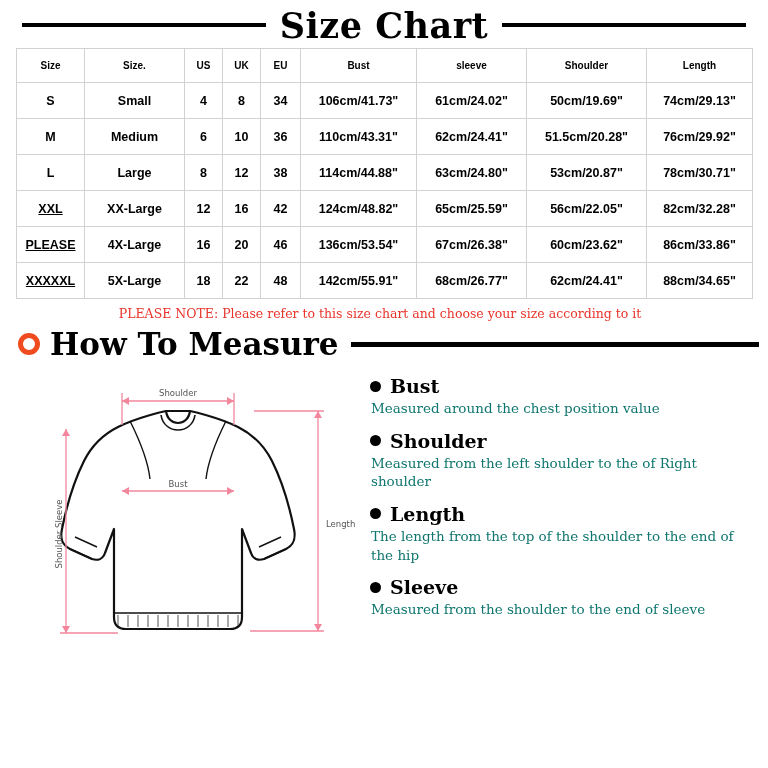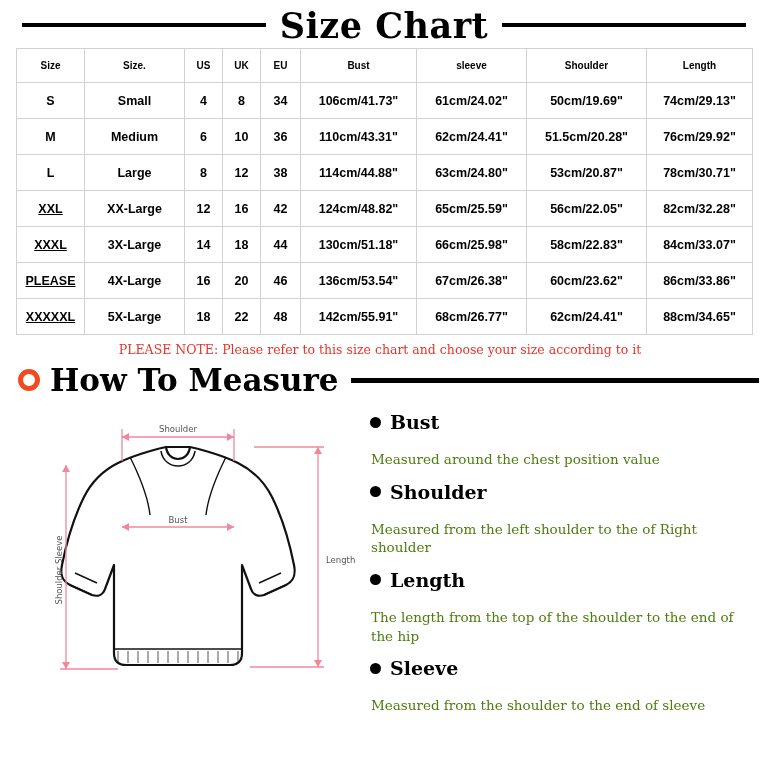--- a/index.html
+++ b/index.html
@@ -136,23 +136,23 @@
   }
   .def-title {
     font-family: "DejaVu Serif", serif;
     font-size: 19px;
     font-weight: bold;
     color: #000;
   }
   .def-body {
     font-family: "DejaVu Serif", serif;
     font-size: 13.5px;
-    color: #4d7c0f;
+    color: #0f766e;
     line-height: 1.38;
-    margin-top: 17px;
+    margin-top: 2px;
     margin-left: 1px;
   }
 </style>
 </head>
 <body>
 
 <div id="page">
 
   <div class="title-row">
     <div class="title-rule"></div>
@@ -212,31 +212,20 @@
         <tr>
           <td class="u">XXL</td>
           <td>XX-Large</td>
           <td>12</td>
           <td>16</td>
           <td>42</td>
           <td>124cm/48.82"</td>
           <td>65cm/25.59"</td>
           <td>56cm/22.05"</td>
           <td>82cm/32.28"</td>
-        </tr>
-        <tr>
-          <td class="u">XXXL</td>
-          <td>3X-Large</td>
-          <td>14</td>
-          <td>18</td>
-          <td>44</td>
-          <td>130cm/51.18"</td>
-          <td>66cm/25.98"</td>
-          <td>58cm/22.83"</td>
-          <td>84cm/33.07"</td>
         </tr>
         <tr>
           <td class="u">PLEASE</td>
           <td>4X-Large</td>
           <td>16</td>
           <td>20</td>
           <td>46</td>
           <td>136cm/53.54"</td>
           <td>67cm/26.38"</td>
           <td>60cm/23.62"</td>

